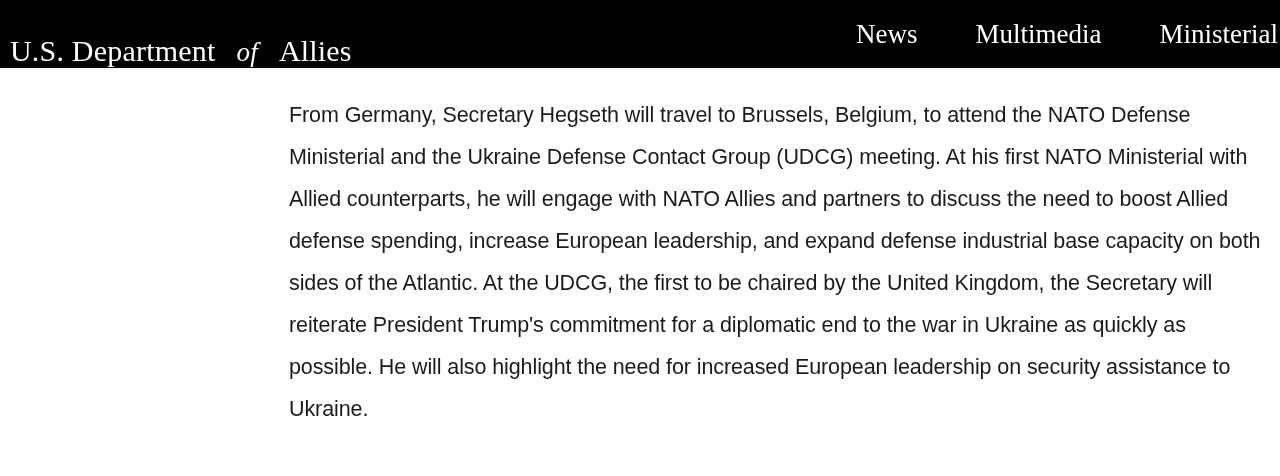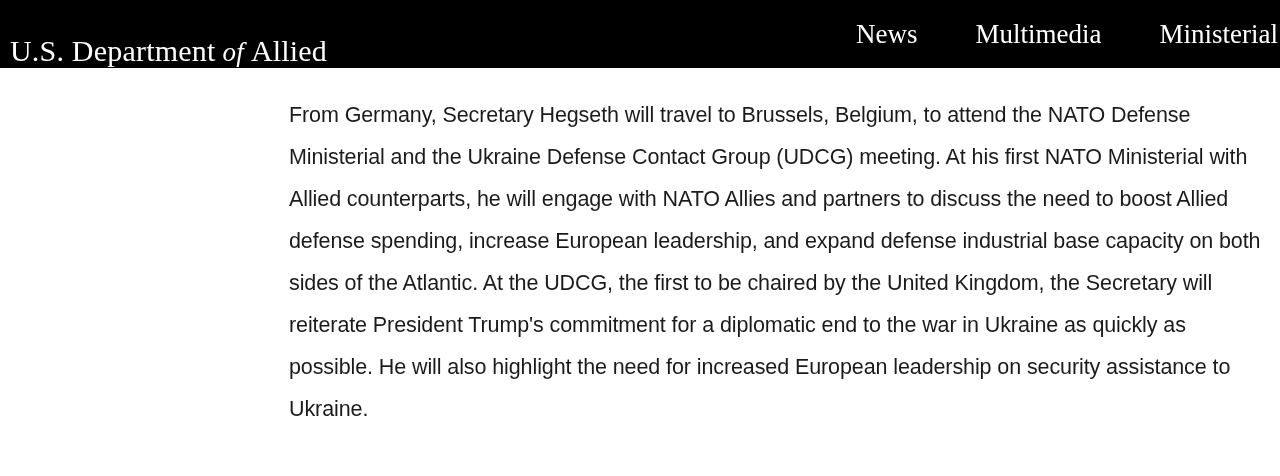--- a/index.html
+++ b/index.html
@@ -26,21 +26,21 @@
   }
 
   .brand {
     color: #ffffff;
     font-family: "Liberation Serif", serif;
     font-size: 30px;
     letter-spacing: 0.2px;
     white-space: nowrap;
     display: flex;
     align-items: baseline;
-    gap: 7px;
+    gap: 21px;
   }
   .brand .brand-of {
     font-style: italic;
     font-size: 27px;
     margin-top: 36px;
   }
 
   .main-nav {
     display: flex;
     align-items: center;
@@ -71,21 +71,21 @@
     letter-spacing: -0.1px;
   }
 </style>
 </head>
 <body>
 
 <div class="site-header">
   <div class="brand">
     <span class="brand-prefix">U.S. Department</span>
     <span class="brand-of">of</span>
-    <span class="brand-suffix">Allied</span>
+    <span class="brand-suffix">Allies</span>
   </div>
 
   <nav class="main-nav">
     <a href="#">News</a>
     <a href="#">Multimedia</a>
     <a href="#">Ministerial</a>
   </nav>
 </div>
 
 <div class="content-wrap">

